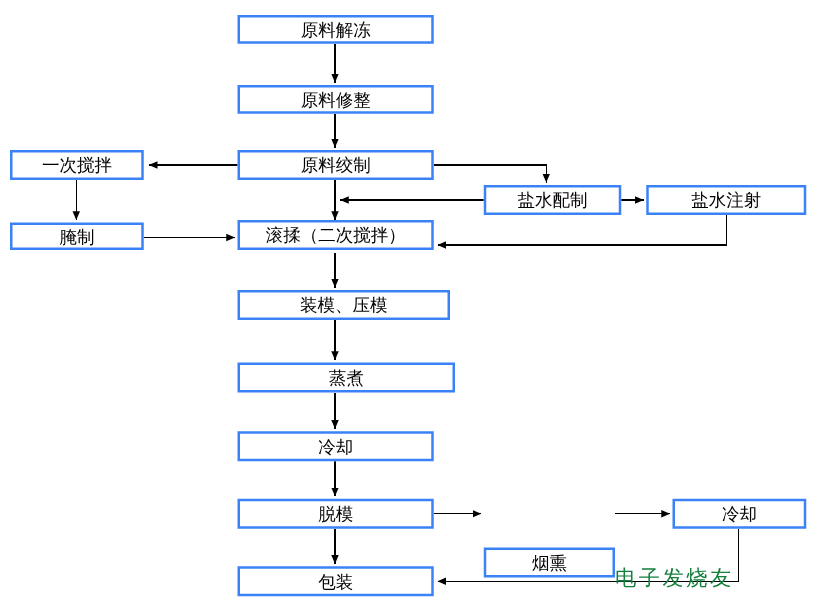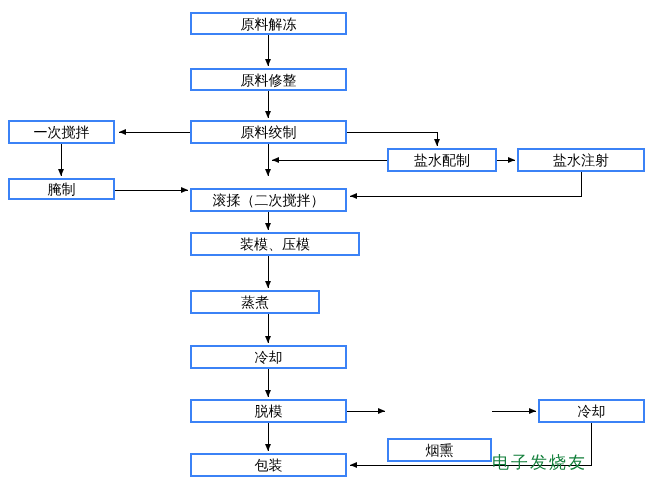--- a/index.html
+++ b/index.html
@@ -91,25 +91,25 @@
   <div class="node" style="left:190px; top:120px; width:157px; height:24px;">原料绞制</div>
 
   <div class="node" style="left:8px;   top:120px; width:107px; height:24px;">一次搅拌</div>
 
   <div class="node" style="left:387px; top:148px; width:110px; height:24px;">盐水配制</div>
 
   <div class="node" style="left:517px; top:148px; width:128px; height:24px;">盐水注射</div>
 
   <div class="node" style="left:8px;   top:178px; width:107px; height:22px;">腌制</div>
 
-  <div class="node" style="left:190px; top:188px; width:157px; height:24px;">滚揉（二次搅拌）</div>
+  <div class="node" style="left:190px; top:176px; width:157px; height:24px;">滚揉（二次搅拌）</div>
 
   <div class="node" style="left:190px; top:232px; width:170px; height:24px;">装模、压模</div>
 
-  <div class="node" style="left:190px; top:290px; width:130px; height:24px;">蒸煮</div>
+  <div class="node" style="left:190px; top:290px; width:174px; height:24px;">蒸煮</div>
 
   <div class="node" style="left:190px; top:345px; width:157px; height:24px;">冷却</div>
 
   <div class="node" style="left:190px; top:399px; width:157px; height:24px;">脱模</div>
 
   <div class="node" style="left:387px; top:399px; width:105px; height:24px;margin-top:39px;">烟熏</div>
 
   <div class="node" style="left:538px; top:399px; width:107px; height:24px;">冷却</div>
 
   <div class="node" style="left:190px; top:453px; width:157px; height:24px;">包装</div>

